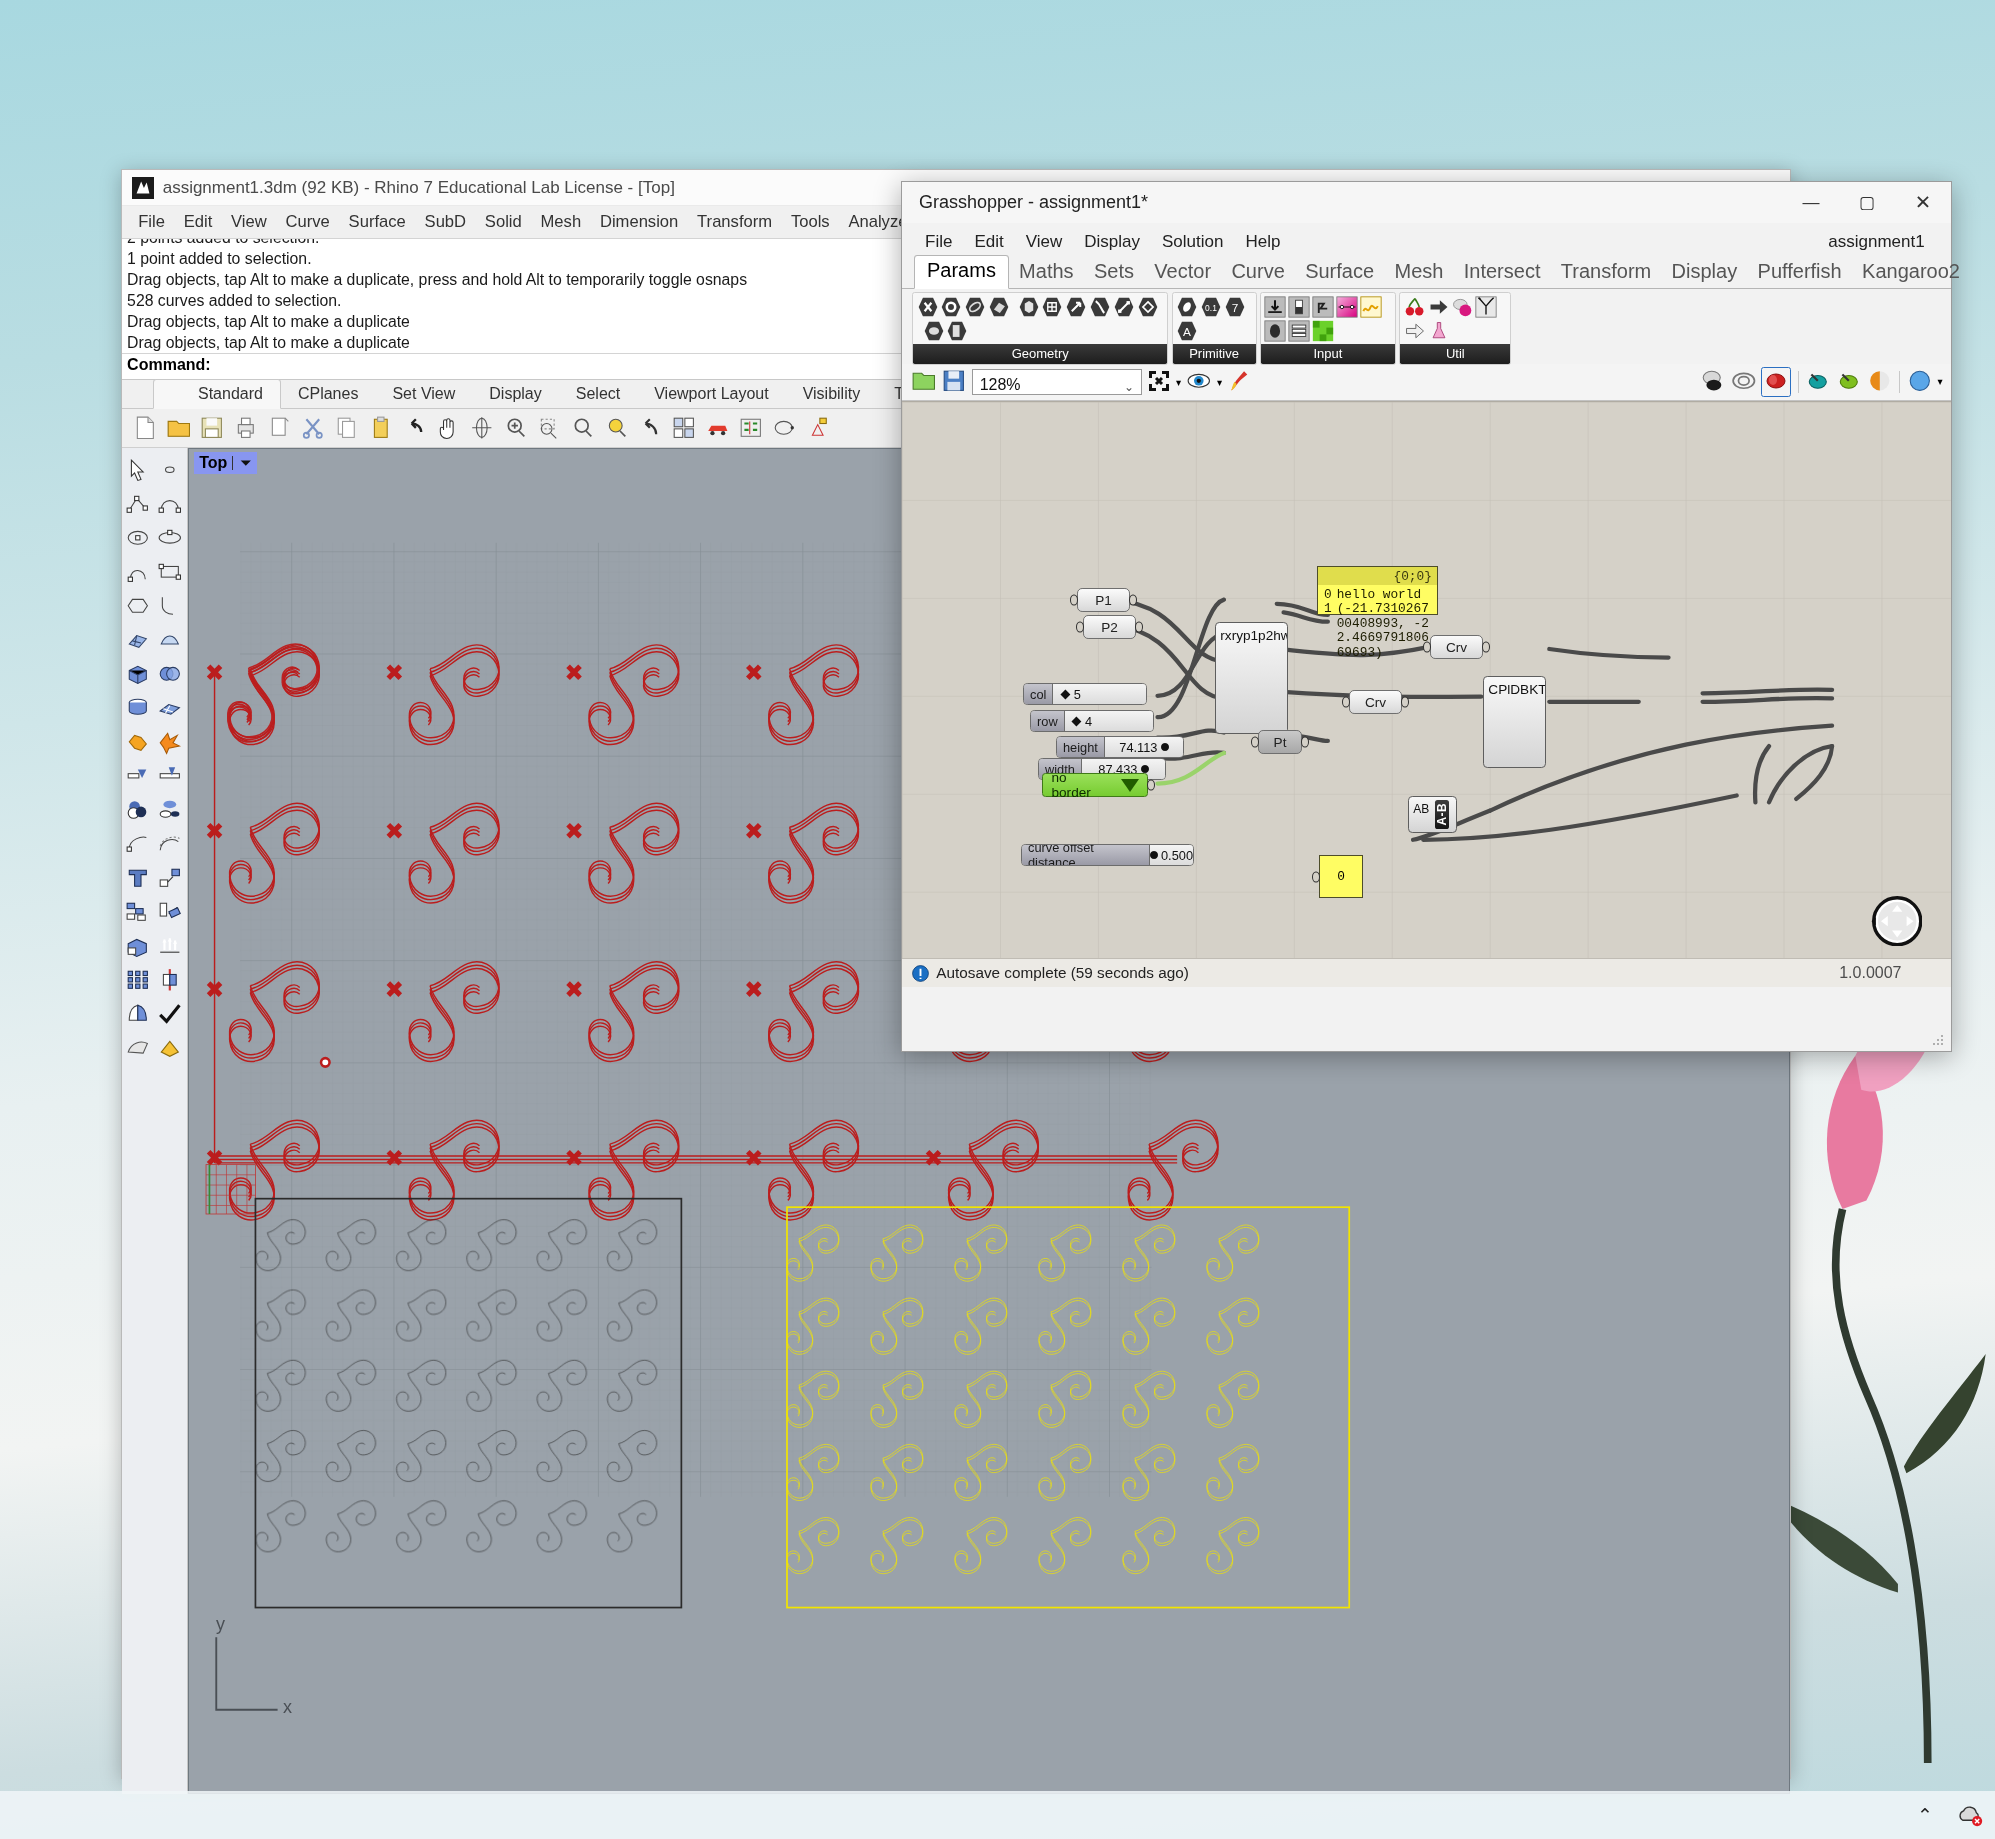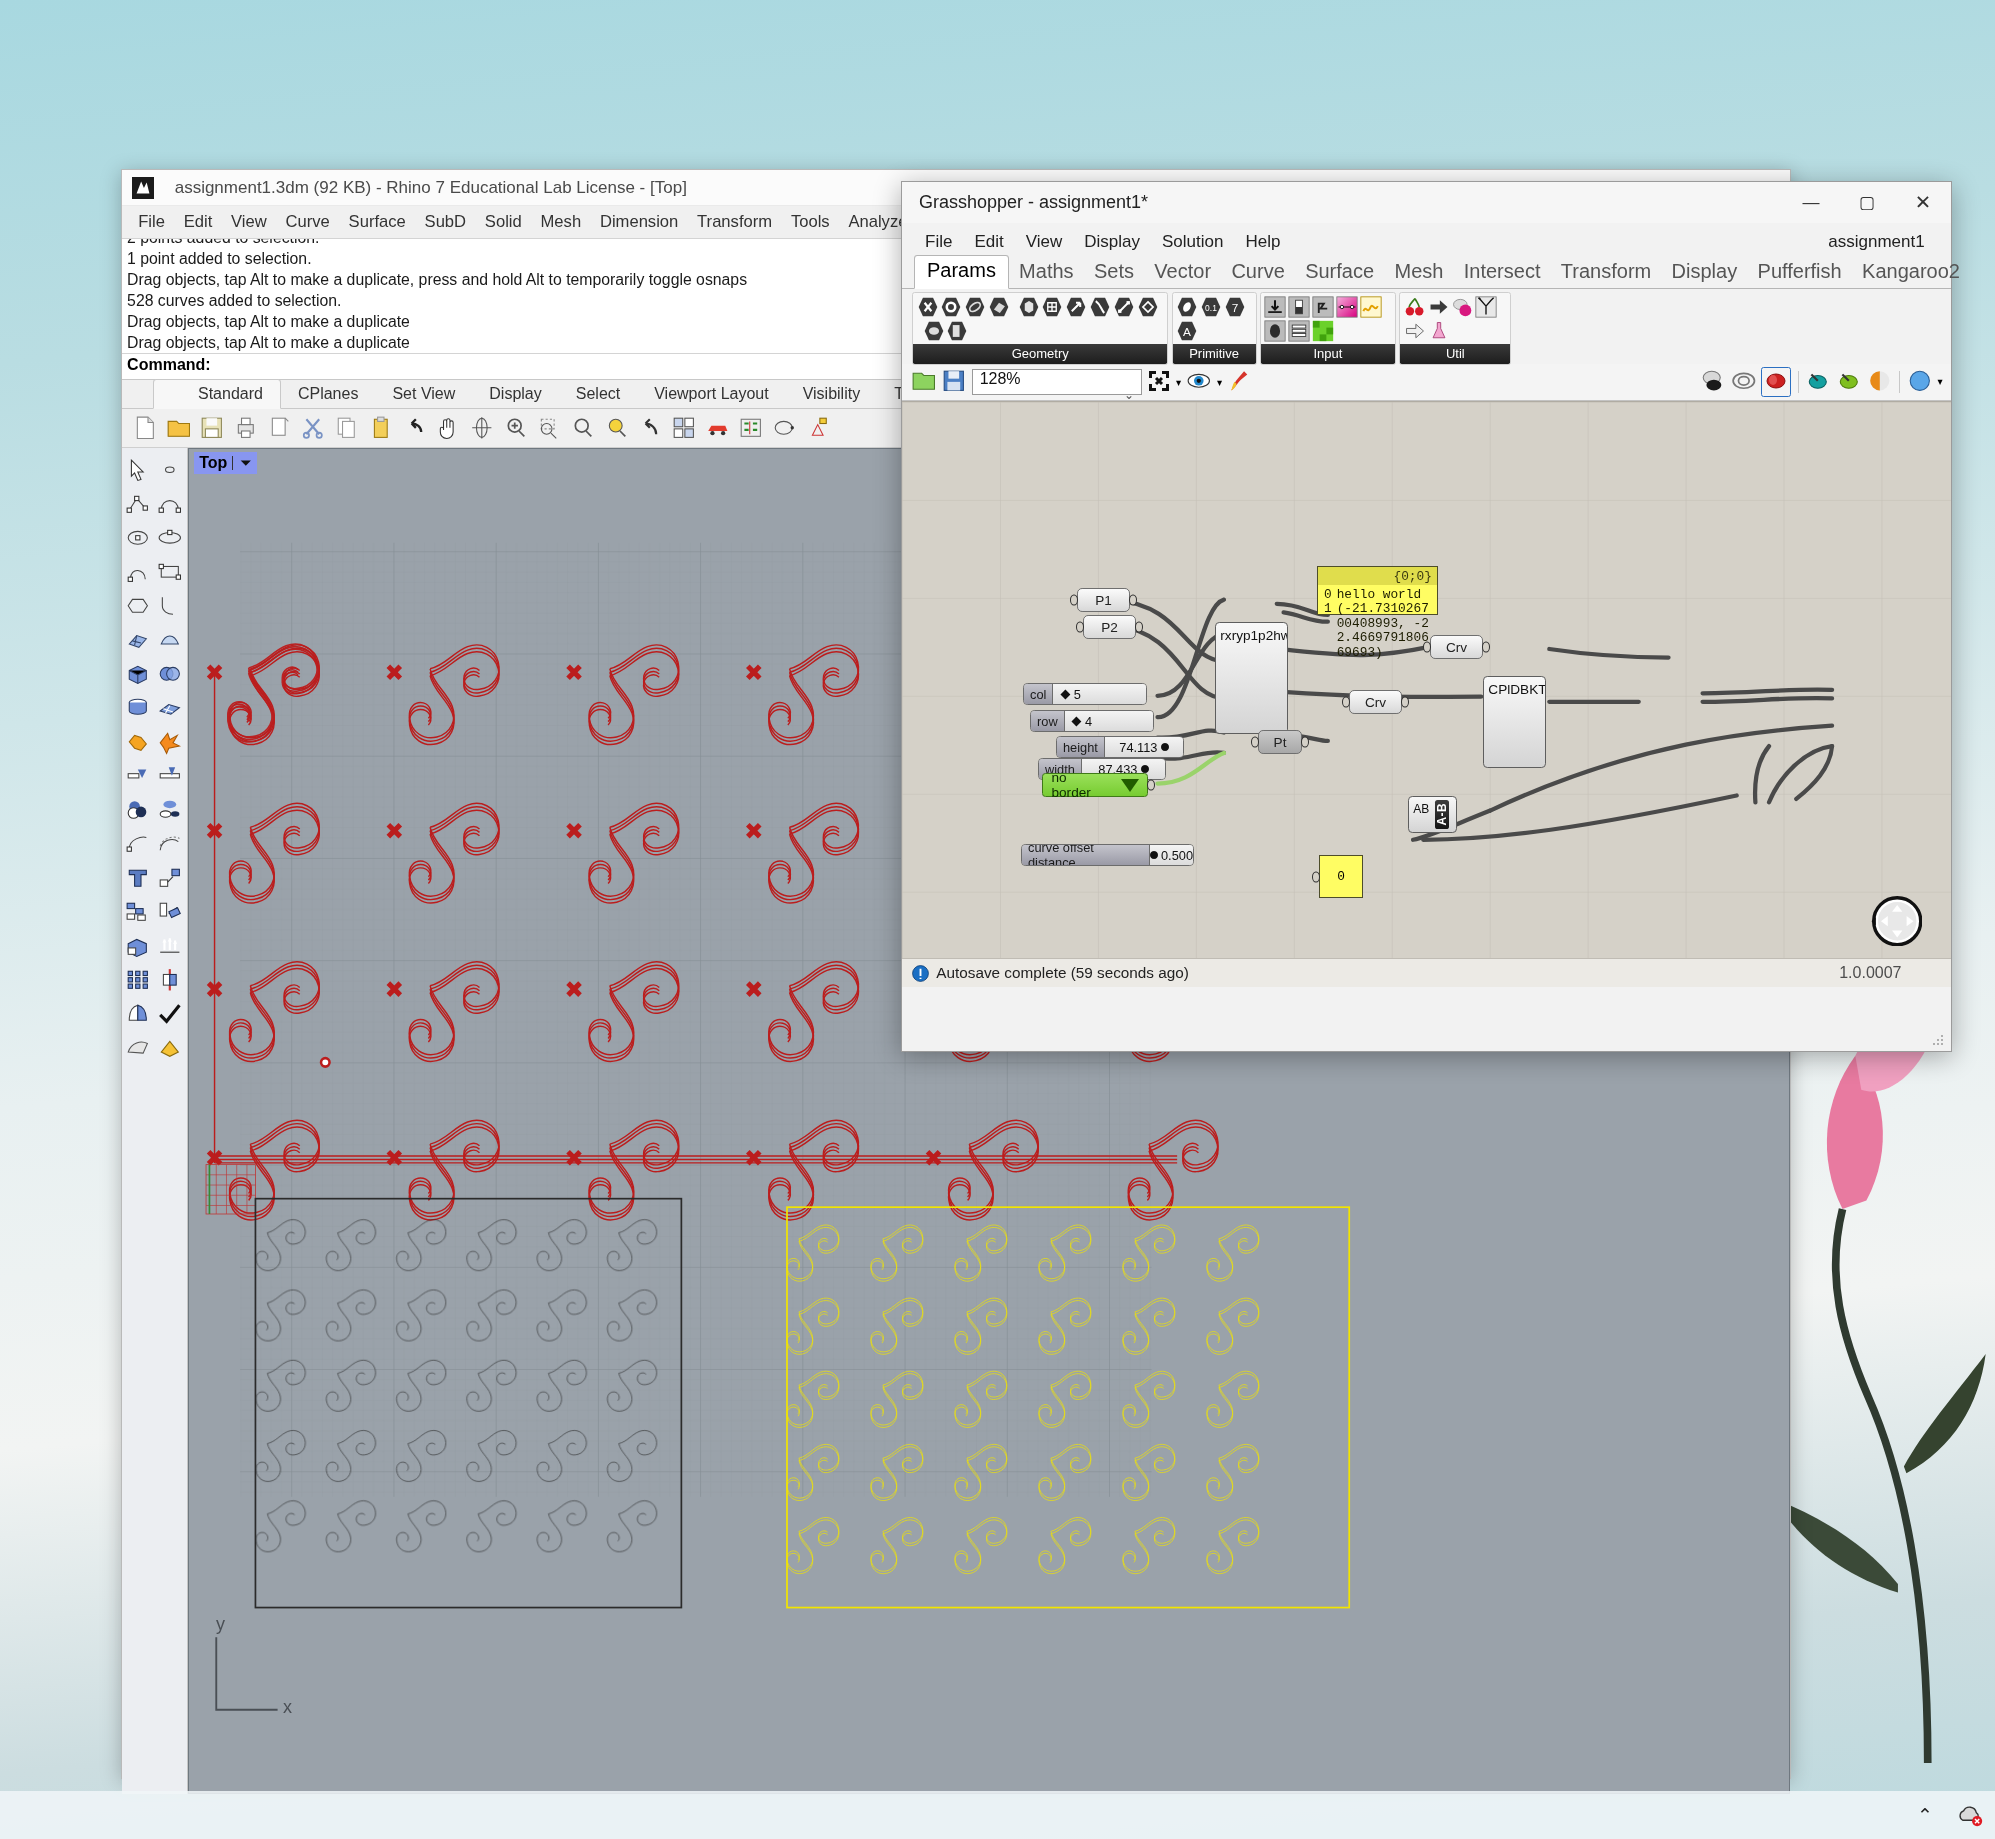--- a/index.html
+++ b/index.html
@@ -16,21 +16,21 @@
   #rhino{
     position:absolute; left:121px; top:169px; width:1670px; height:1610px;
     background:#f0f0f0; border:0.9px solid #b9b9b9;
     box-shadow:0 3.4px 19px rgba(0,0,0,.25);
   }
   .rh-title{
     height:36px; background:#fbfbfb; display:flex; align-items:center;
     padding:0 6.8px; border-bottom:0.9px solid #eaeaea;
   }
   .rh-title .ico{ width:22px;height:22px;margin:0 8.5px 0 3.4px; }
-  .rh-title .txt{ font-size:17px; color:#4a4a4a;margin-left:12px; }
+  .rh-title .txt{ font-size:17px; color:#4a4a4a; }
   .rh-wbtns{ margin-left:auto; display:flex; }
   .rh-wbtns div{ width:53px; height:36px; display:flex;align-items:center;justify-content:center;
     font-size:16px; color:#4a4a4a;}
   .rh-menu{ height:32px; display:flex; align-items:center; padding-left:6.8px; background:#f0f0f0;}
   .rh-menu span{ font-size:16.6px; color:#333; padding:3.4px 9.4px; }
   .rh-cmdhist{
     background:#fff; border-top:0.9px solid #d4d4d4; border-bottom:0.9px solid #d4d4d4;
     padding:0 5.1px; height:116px; overflow:hidden; position:relative;
   }
   .rh-cmdhist .ln{ font-size:15.8px; color:#1a1a1a; line-height:21px; white-space:nowrap;}
@@ -91,21 +91,21 @@
   .gh-ribbon{ height:75px; background:#f2f2f2; display:flex; align-items:flex-start; gap:3.4px; padding:3.4px 5.1px 0 10.2px;}
   .grp{ border:0.9px solid #cfcfcf; background:#f7f7f7; border-radius:2.6px; display:flex; flex-direction:column;}
   .grp .icons{ display:flex; flex-wrap:wrap; padding:1.7px 2.6px; }
   .grp .icons .ci{ width:22px;height:22px; margin:0.9px;}
   .grp .lbl{ background:linear-gradient(#3a3a3a,#1d1d1d); color:#fff; font-size:13px; text-align:center;
      padding:1.7px 0 2.6px; border-radius:0 0 1.7px 1.7px; position:relative;}
 
   .gh-ctb{ height:37px; background:#f4f4f4; display:flex; align-items:center; gap:5.1px;
      padding:0 8.5px; border-bottom:0.9px solid #c3c3c3;}
   .gh-zoom{ width:170px; height:25.6px; background:#fff; border:0.9px solid #9a9a9a;
-     display:flex; align-items:flex-start; padding:0 6.8px; font-size:16px; color:#111;flex-direction:column;}
+     display:flex; align-items:flex-end; padding:0 6.8px; font-size:16px; color:#111;}
   .gh-zoom .cv{ margin-left:auto; font-size:12px; color:#555;}
   .gh-ctb .sp{ width:0.9px;height:22px;background:#c8c8c8;margin:0 1.7px;}
   .gh-ctb .right{ margin-left:auto; display:flex; align-items:center; gap:5.1px;}
 
   .gh-canvas{ position:relative; height:557px; background:#d5d1c8; overflow:hidden;
      border-top:0.9px solid #b0aca3;}
   .gh-status{ height:29px; background:#eceae5; display:flex; align-items:center;
     padding:0 8.5px; font-size:15.3px; color:#222; border-top:0.9px solid #c0bcb4;}
   .gh-status .ver{ margin-left:auto; font-size:16px; color:#4d4d4d; padding-right:41px;}
 

